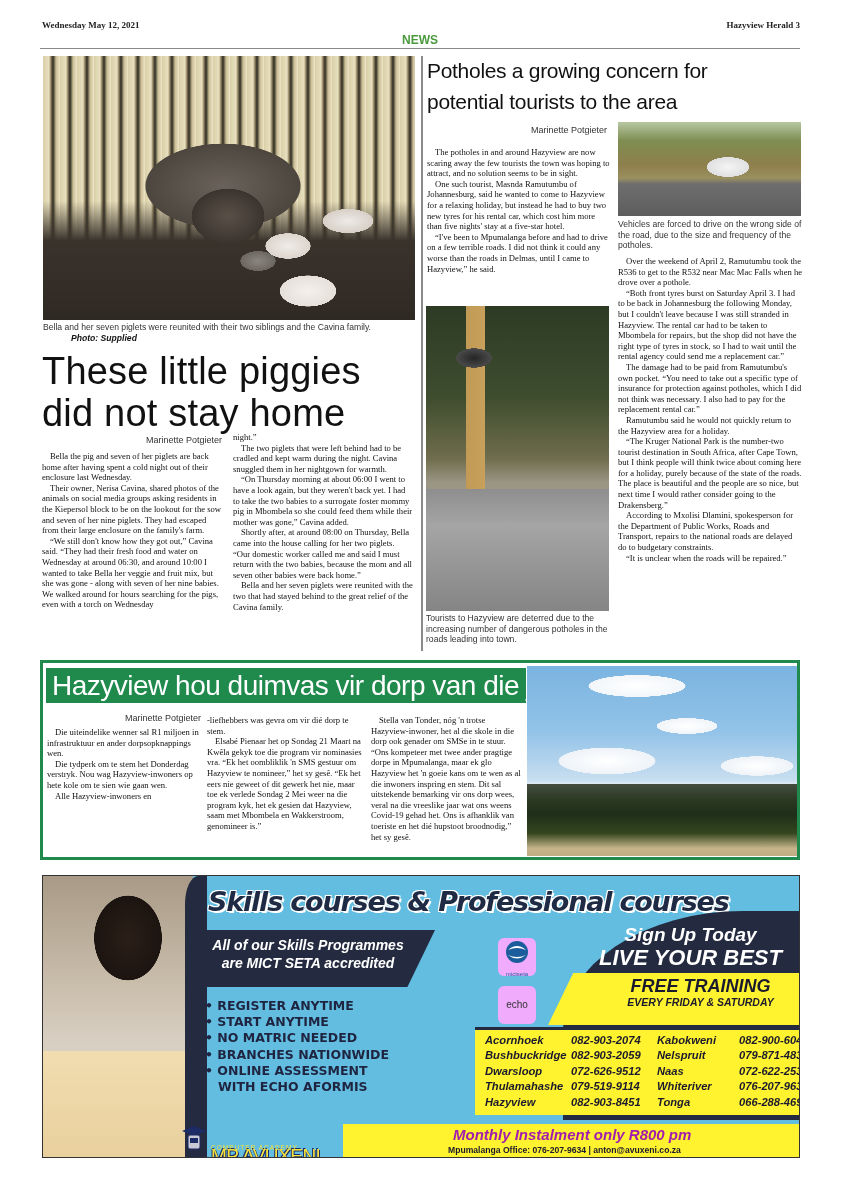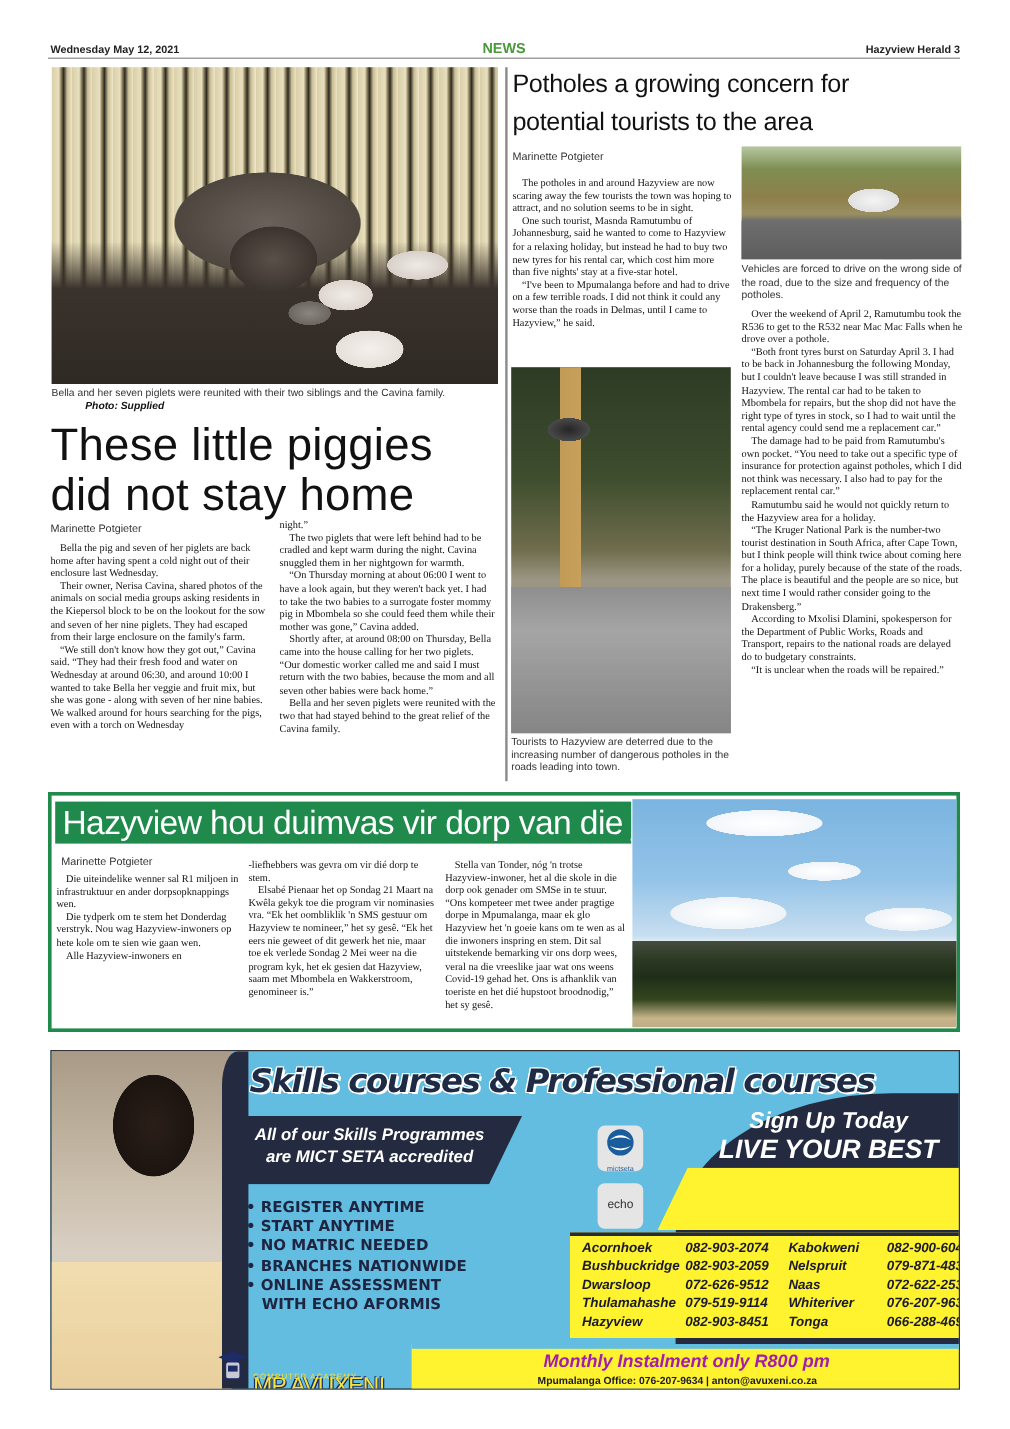--- a/index.html
+++ b/index.html
@@ -1,28 +1,28 @@
 <!DOCTYPE html>
 <html><head>
 <meta charset="utf-8">
 <style>
   * { box-sizing: border-box; margin: 0; padding: 0; }
   html, body { width: 842px; height: 1191px; background: #ffffff; overflow: hidden; }
   body { position: relative; font-family: "Liberation Serif", serif; color: #111; }
   .abs { position: absolute; }
 
   
-  .hdr { font-family: Liberation Sans, sans-serif; font-size: 9px; font-weight: bold; color: #222; top: 36px; }
+  .hdr { font-family: Liberation Serif, serif; font-size: 9px; font-weight: bold; color: #222; top: 20px; }
   .hdr-news { font-family: "Liberation Sans", sans-serif; font-size: 12px; font-weight: bold; color: #4a9a3c; top: 33px; left: 402px; }
   .rule { position: absolute; background: #888; }
 
   
   .body-text { font-family: "Liberation Serif", serif; font-size: 8.6px; line-height: 10.6px; color: #111; text-align: left; }
   .body-text p { text-indent: 8px; margin: 0; }
-  .byline { font-family: "Liberation Sans", sans-serif; font-size: 9px; color: #333; text-align: left; }
+  .byline { font-family: "Liberation Sans", sans-serif; font-size: 9px; color: #333; text-align: right; }
   .caption { font-family: "Liberation Sans", sans-serif; font-size: 8.6px; line-height: 10.5px; color: #333; }
   .credit { font-family: "Liberation Sans", sans-serif; font-size: 8.6px; font-weight: bold; font-style: italic; color: #111; margin-left: 28px; }
   .headline { font-family: "Liberation Sans", sans-serif; color: #111; font-weight: normal; letter-spacing: -0.3px; }
 
   
   .photo { position: absolute; overflow: hidden; }
   .pig-photo {
     background:
       radial-gradient(ellipse 60px 45px at 185px 160px, #5a5048 0%, #3b342e 60%, transparent 61%),
       radial-gradient(ellipse 40px 22px at 265px 235px, #f4f0ec 0%, #e6e0da 70%, transparent 71%),
@@ -89,21 +89,21 @@
   .ad-branch-row { display: flex; white-space: nowrap; }
   .ad-branch-row .nm { width: 86px; }
   .ad-branch-row .ph { width: 86px; }
   .ad-branch-row .nm2 { width: 82px; }
   .ad-footer { position: absolute; left: 300px; top: 244px; width: 458px; height: 39px; background: #fff22e; border-top: 4px solid #62bde0; }
   .ad-footer .l1 { position: absolute; left: 110px; top: 2px; font-family: "Liberation Sans", sans-serif; font-weight: bold; font-style: italic; font-size: 15px; color: #a21caf; white-space: nowrap; }
   .ad-footer .l2 { position: absolute; left: 105px; top: 21px; font-family: "Liberation Sans", sans-serif; font-weight: bold; font-size: 8.6px; color: #1a1a2e; white-space: nowrap; }
   .ad-logo { position: absolute; left: 135px; top: 247px; width: 160px; height: 32px; }
   .ad-logo-name { position: absolute; left: 33px; top: 0px; font-family: "Liberation Sans", sans-serif; font-weight: normal; font-size: 19px; color: #f5e23a; text-shadow: 1px 1px 0 #1d2b66, -1px -1px 0 #1d2b66; letter-spacing: -0.5px; white-space: nowrap; margin-top: 22px; }
   .ad-logo-sub { position: absolute; left: 33px; top: 21px; font-family: "Liberation Sans", sans-serif; font-size: 6.5px; color: #f5e23a; letter-spacing: 1px; white-space: nowrap; }
-  .ad-icon-box { position: absolute; width: 38px; height: 38px; background: #e5e5e5; border-radius: 6px; text-align: center; }
+  .ad-icon-box { position: absolute; width: 38px; height: 38px; background: #f0abfc; border-radius: 6px; text-align: center; }
   .ad-woman-divider { position: absolute; left: 142px; top: 0; width: 22px; height: 283px; background: #242a3f; border-radius: 60% 0 0 0 / 10% 0 0 0; }
 </style>
 </head>
 <body>
 
 <div class="abs hdr" style="left:42px;">Wednesday May 12, 2021</div>
 <div class="abs hdr-news">NEWS</div>
 <div class="abs hdr" style="right:42px;">Hazyview Herald 3</div>
 <div class="rule" style="left:40px; top:48px; width:760px; height:1px;"></div>
 
@@ -218,20 +218,24 @@
     <div style="font-family:'Liberation Sans',sans-serif; font-size:10px; color:#333; line-height:38px;">echo</div>
   </div>
 
   <div class="ad-arc"></div>
   <div class="ad-signup">
     <div class="l1">Sign Up Today</div>
     <div class="l2">LIVE YOUR BEST LIFE</div>
   </div>
 
   <div class="ad-yellow-slant"></div>
+  <div class="ad-free">
+    <div class="l1">FREE TRAINING</div>
+    <div class="l2">EVERY FRIDAY &amp; SATURDAY</div>
+  </div>
 
   <div class="ad-branches"></div>
   <div class="ad-branch-grid">
     <div class="ad-branch-row">
       <span class="nm">Acornhoek</span>
         <span class="ph">082-903-2074</span>
         <span class="nm2">Kabokweni</span>
         <span>082-900-6049</span>
     </div>
     <div class="ad-branch-row">

